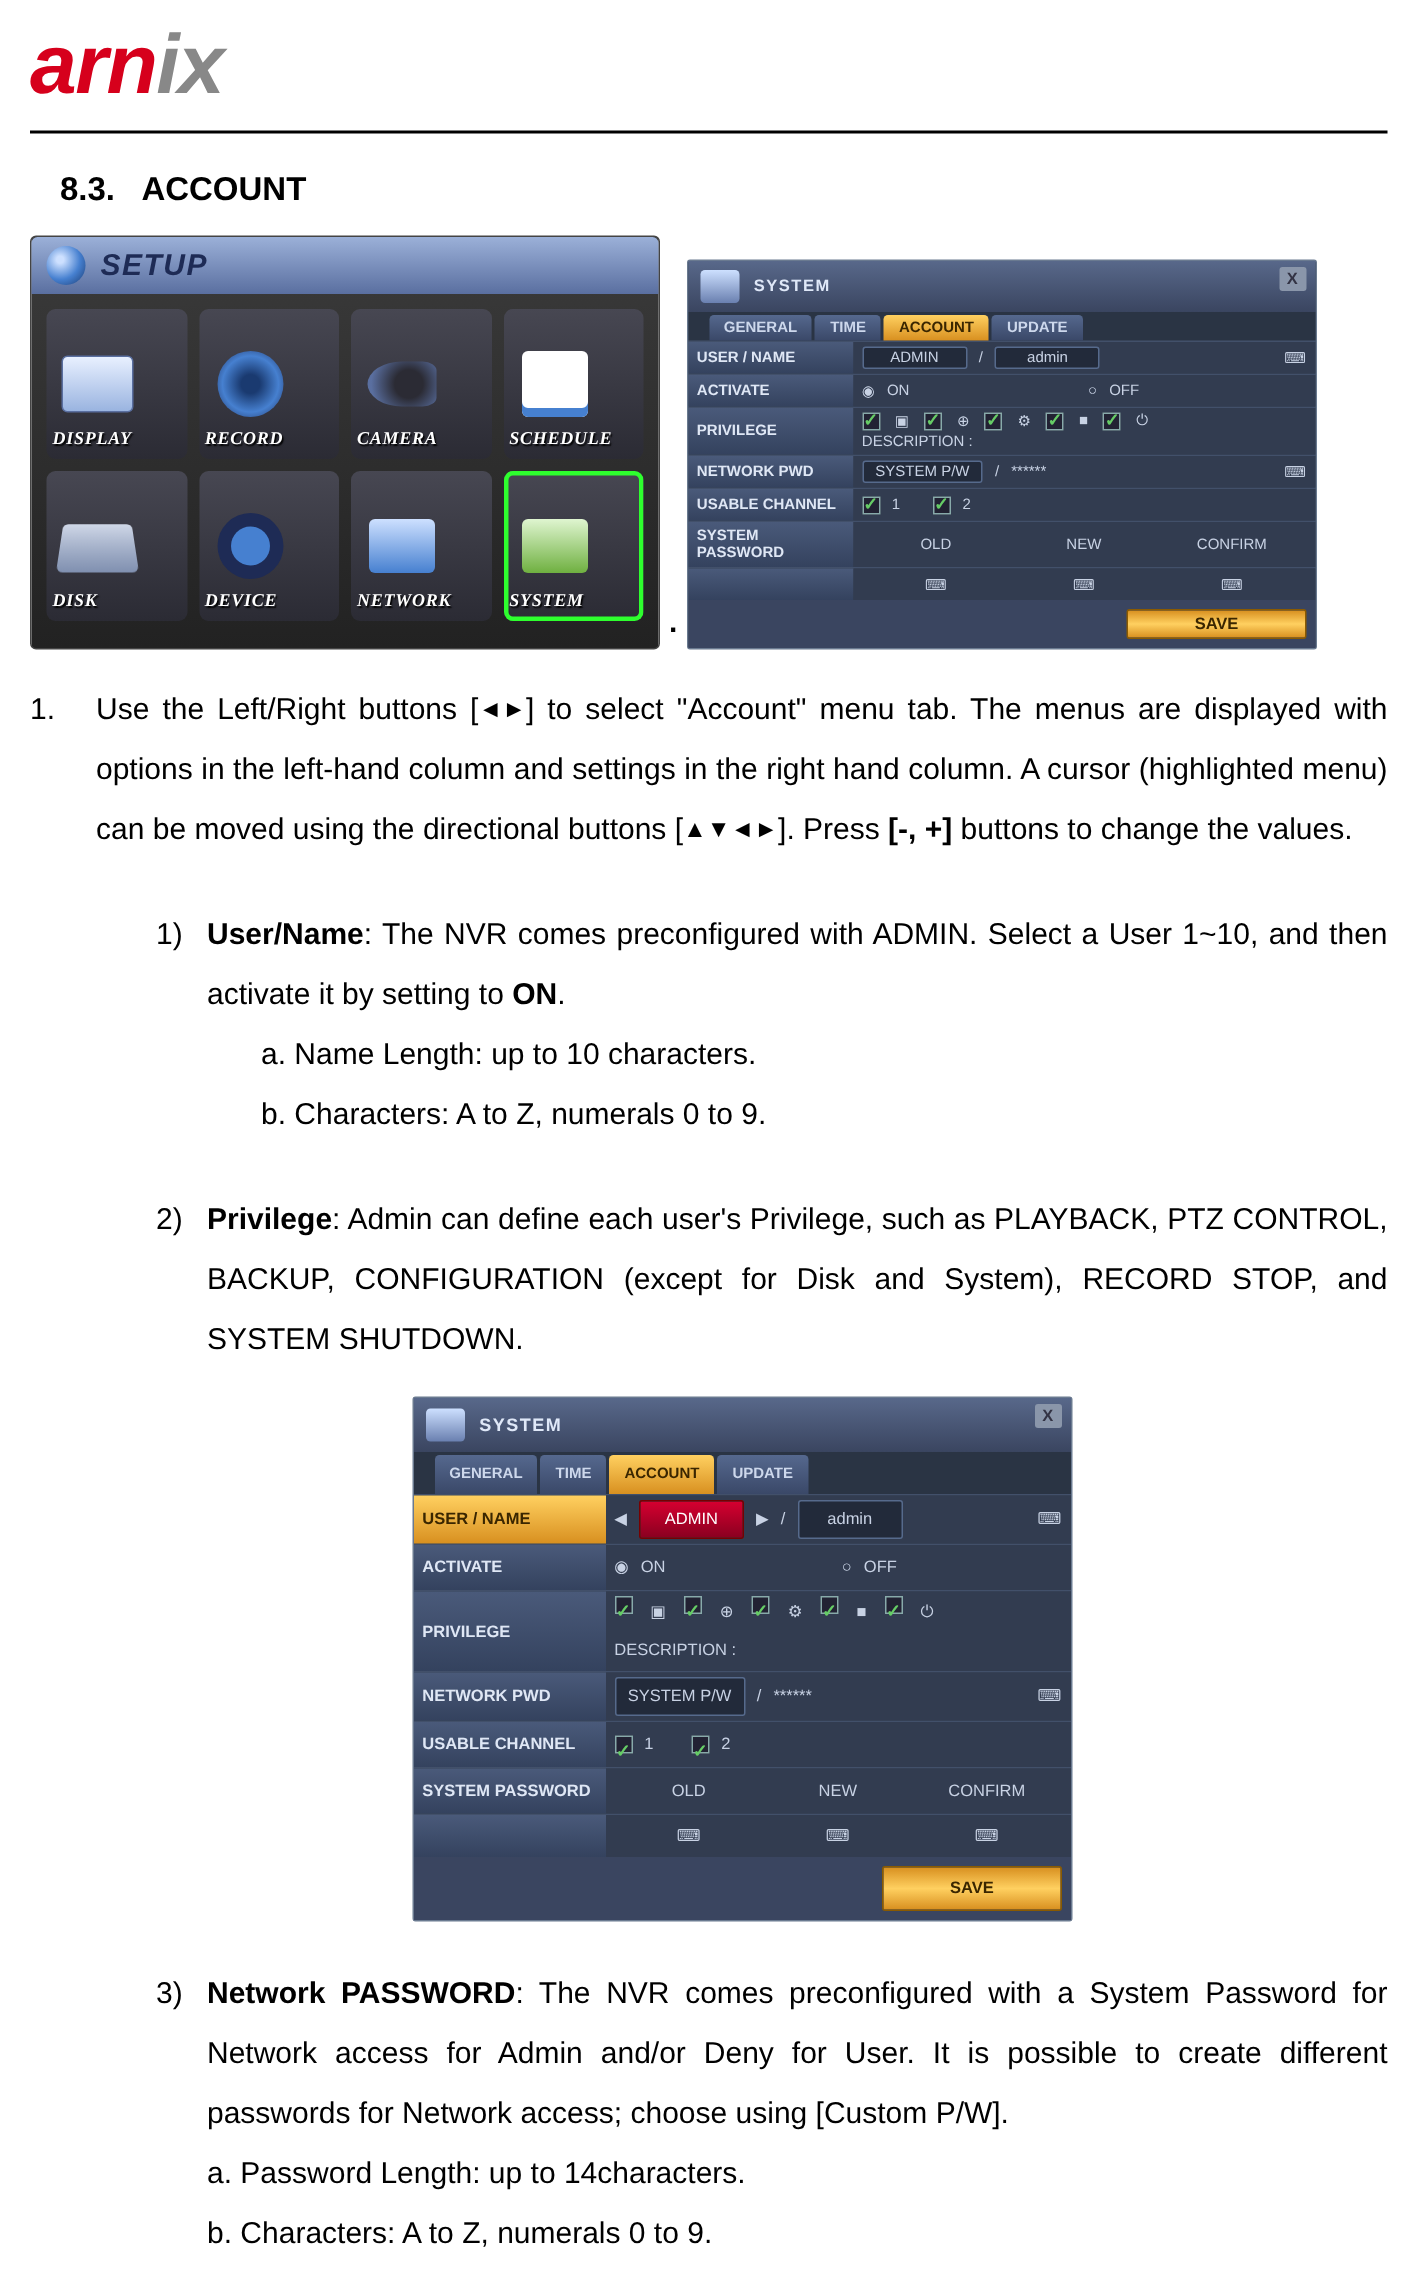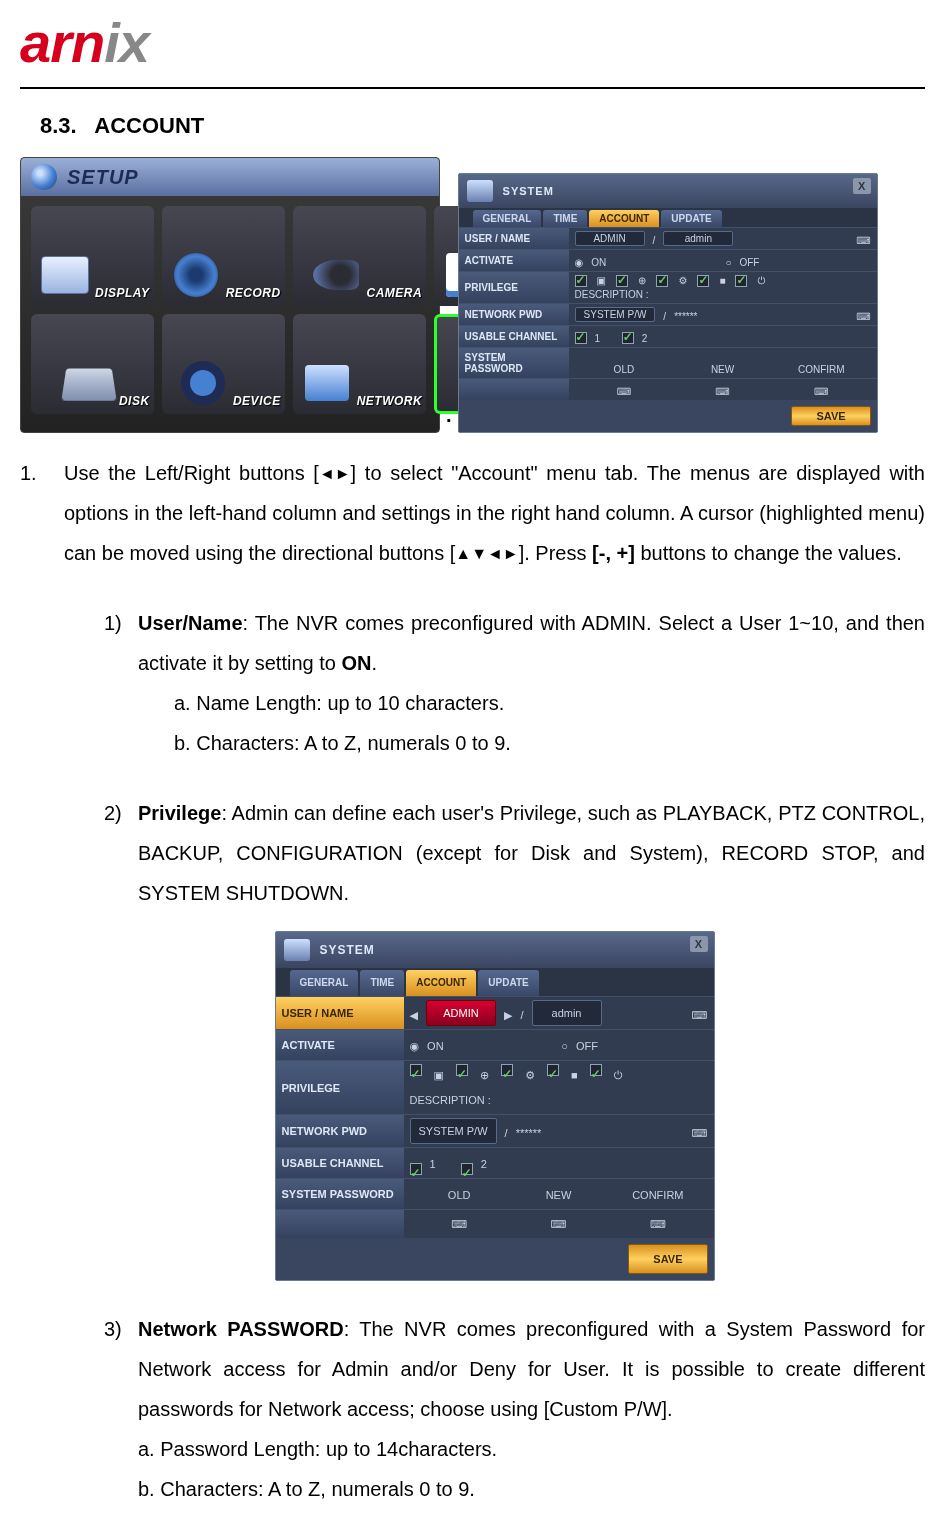--- a/index.html
+++ b/index.html
@@ -10,21 +10,21 @@
   .logo .red { color: #d6001c; }
   .logo .grey { color: #888; }
   .hr { border: none; border-top: 2px solid #000; margin: 4px 0 24px 0; }
   .section-title { font-size: 22px; font-weight: bold; margin: 0 0 18px 20px; }
   .fig-row { display: flex; align-items: flex-end; margin-bottom: 20px; }
   .setup-panel { width: 420px; background: linear-gradient(#3b3b3b,#222); border: 1px solid #444; border-radius: 4px; padding-bottom: 8px; }
   .setup-header { display: flex; align-items: center; background: linear-gradient(#9bb0d8,#5a6fa0); padding: 6px 10px; border-radius: 4px 4px 0 0; }
   .setup-orb { width: 26px; height: 26px; border-radius: 50%; background: radial-gradient(circle at 35% 35%, #cde0ff 10%, #4680d0 55%, #1a3a70 100%); margin-right: 10px; }
   .setup-title { font-size: 20px; font-weight: bold; color: #1e2b55; font-style: italic; letter-spacing: 1px; }
   .setup-grid { display: grid; grid-template-columns: repeat(4,1fr); gap: 8px; padding: 10px; }
-  .setup-item { background: linear-gradient(#474752,#2b2b34); border-radius: 6px; display: flex; flex-direction: row; align-items: flex-end; justify-content: flex-end; height: 100px; padding: 6px 4px; position: relative; }
+  .setup-item { background: linear-gradient(#474752,#2b2b34); border-radius: 6px; display: flex; flex-direction: column; align-items: flex-start; justify-content: flex-end; height: 100px; padding: 6px 4px; position: relative; font-family: Liberation Serif, serif; }
   .setup-item.sel { box-shadow: 0 0 0 3px #2eff2e inset; }
   .setup-icon { width: 60px; height: 50px; display:flex;align-items:center;justify-content:center; }
   .setup-label { font-size: 12px; font-weight: bold; color: #fff; letter-spacing: 0.5px; margin-top: 4px; text-shadow: 1px 1px 1px #000; font-style: italic;}
   .ico-box { width:48px;height:38px;background:linear-gradient(#e8f0ff,#9ab4e0);border-radius:4px;border:1px solid #5a6fa0; }
   .ico-cam { width:46px;height:30px;background:radial-gradient(circle at 60% 50%,#2b2b34 30%,#5a6fa0 80%);border-radius:50% 20% 20% 50%; }
   .ico-disc { width:44px;height:44px;border-radius:50%;background:radial-gradient(circle,#1a3a70 20%,#4680d0 60%,#1e2b55 100%);position:relative; }
   .ico-note { width:44px;height:44px;background:#fff;border-radius:4px;box-shadow:0 -6px 0 #4680d0 inset; }
   .ico-hdd { width:50px;height:34px;background:linear-gradient(#d0d8e8,#8090b0);border-radius:4px;transform:perspective(60px) rotateX(20deg); }
   .ico-net { width:44px;height:36px;background:linear-gradient(#cde0ff,#4680d0);border-radius:4px;position:relative; }
   .ico-dev { width:44px;height:44px;border-radius:50%;background:#1e2b55;position:relative;display:flex;align-items:center;justify-content:center; }
@@ -36,26 +36,26 @@
   .sys-ico { width:26px;height:22px;background:linear-gradient(#cde0ff,#6a80b0);border-radius:3px;margin-right:10px; }
   .sys-tname { font-weight:bold; color:#dfe8f8; letter-spacing:1px; }
   .sys-close { position:absolute; top:4px; right:6px; width:18px;height:16px; background:#8a96aa; color:#334; display:flex;align-items:center;justify-content:center;border-radius:2px;font-size:11px;font-weight:bold; }
   .tabs { display:flex; gap:2px; padding: 2px 6px 0 14px; background:#2a3444;}
   .tab { padding:3px 10px; background:linear-gradient(#55688e,#3a4868); color:#cdd8ec; font-weight:bold; border-radius:3px 3px 0 0; font-size:10px;}
   .tab.act { background:linear-gradient(#ffd060,#d89020); color:#3a2600; }
   .rows { width:100%; }
   .row { display:flex; border-top:1px solid #42506a; min-height:22px; align-items:stretch; }
   .row-l { width:110px; background:linear-gradient(#4a5a7a,#34425e); padding:4px 6px; font-weight:bold; font-size:10px; color:#dfe7f5; display:flex;align-items:center; }
   .row-l.sel { background: linear-gradient(#ffd060,#d89020); color:#3a2600; }
-  .row-r { flex:1; background:#323c50; padding:3px 6px; display:flex;align-items:flex-end;gap:8px; font-size:10px; color:#c8d2e4;}
+  .row-r { flex:1; background:#323c50; padding:3px 6px; display:flex;align-items:center;gap:8px; font-size:10px; color:#c8d2e4;}
   .pill { background:#222a3a;border:1px solid #566a8c;padding:1px 8px;border-radius:2px;min-width:70px;text-align:center;}
   .chk { width:12px;height:12px;border:1px solid #8aa;background:#223;display:inline-block;position:relative;}
   .chk.on:after{content:"✓";position:absolute;top:-3px;left:0;color:#6c6;font-size:12px;font-weight:bold;}
   .save-bar { display:flex; justify-content:flex-end; padding:6px; background:#3a4560; }
-  .save-btn { background:linear-gradient(#d89020,#ffd060,#d89020); color:#3a2600; font-weight:bold; padding:3px 24px; font-size:11px; border-radius:2px; border:1px solid #8a5a00;}
+  .save-btn { background:linear-gradient(#d89020,#ffd060,#d89020); color:#3a2600; font-weight:bold; padding:3px 44px; font-size:11px; border-radius:2px; border:1px solid #8a5a00;}
   .body-text { font-size: 20px; line-height: 2.0; text-align: justify; }
   .body-text p { margin: 0; }
   ol.main { list-style: none; padding-left: 0; margin-top: 8px;}
   ol.main > li { display:flex; }
   .li-num { width:44px; flex-shrink:0; }
   .li-body { flex:1; }
   .sub { margin: 30px 0 0 40px; }
   .sub-item { margin-bottom: 8px; }
   .sub-hdr { display:flex; }
   .sub-num { width: 34px; }

